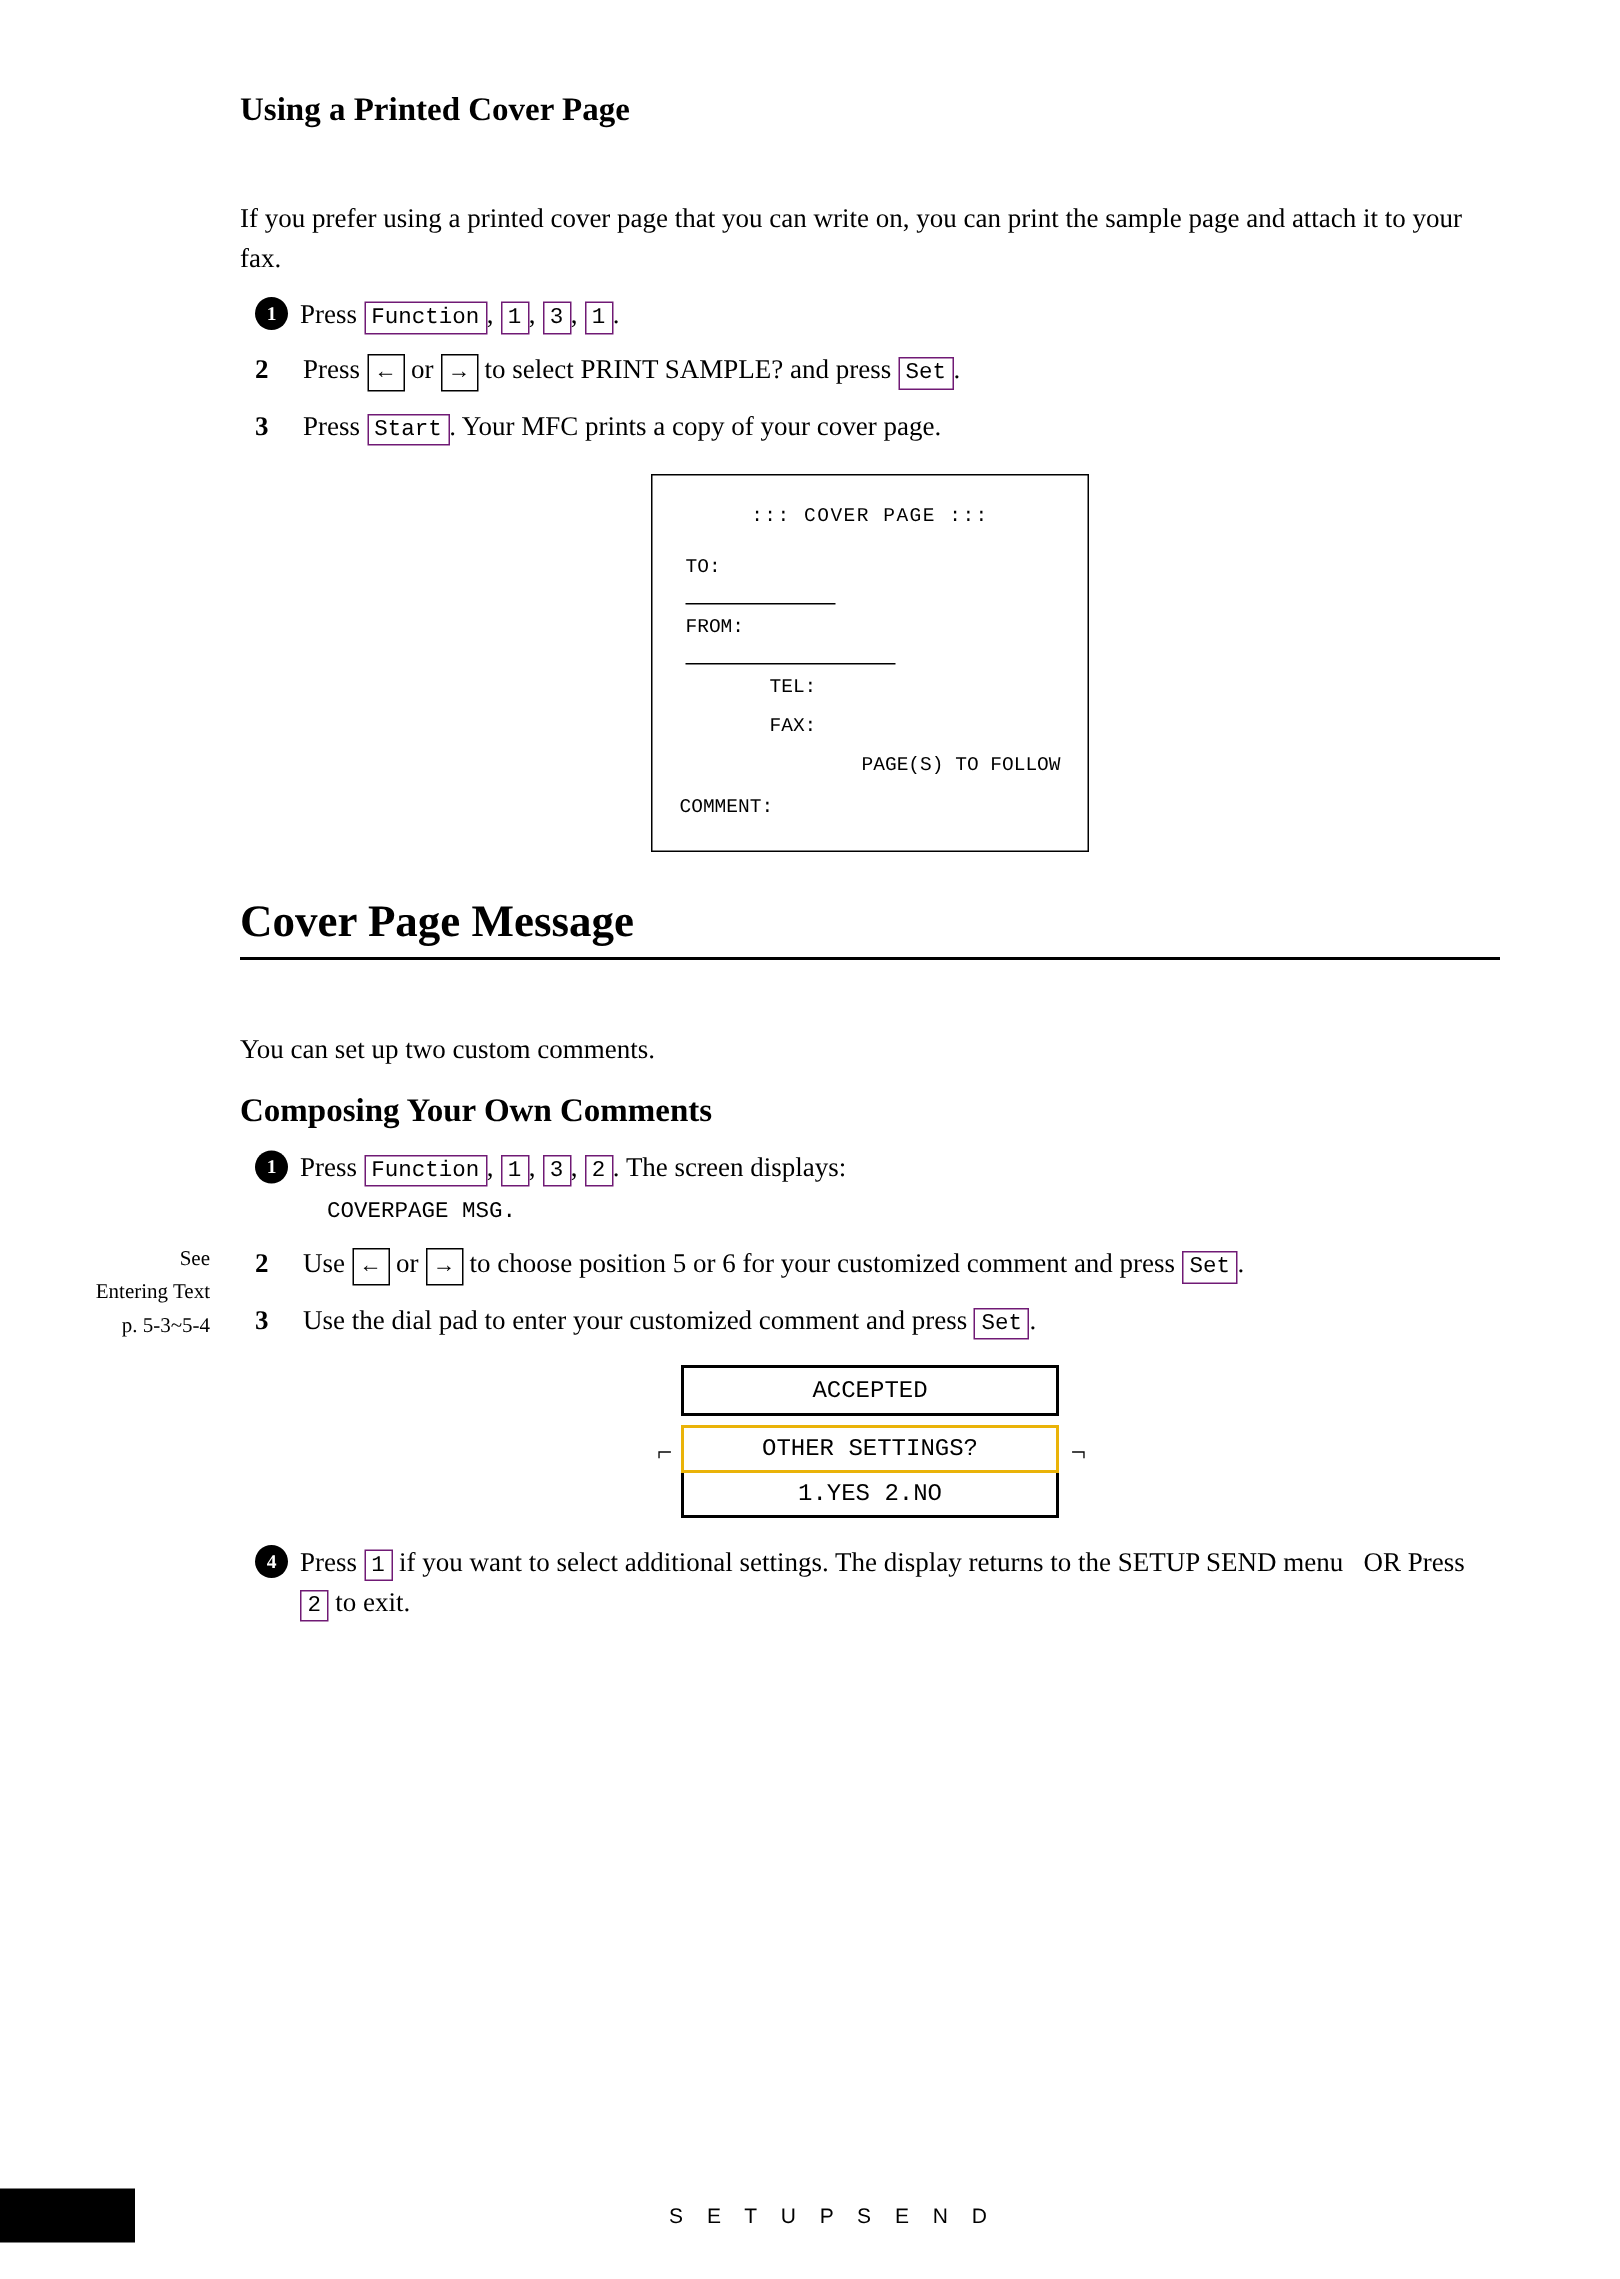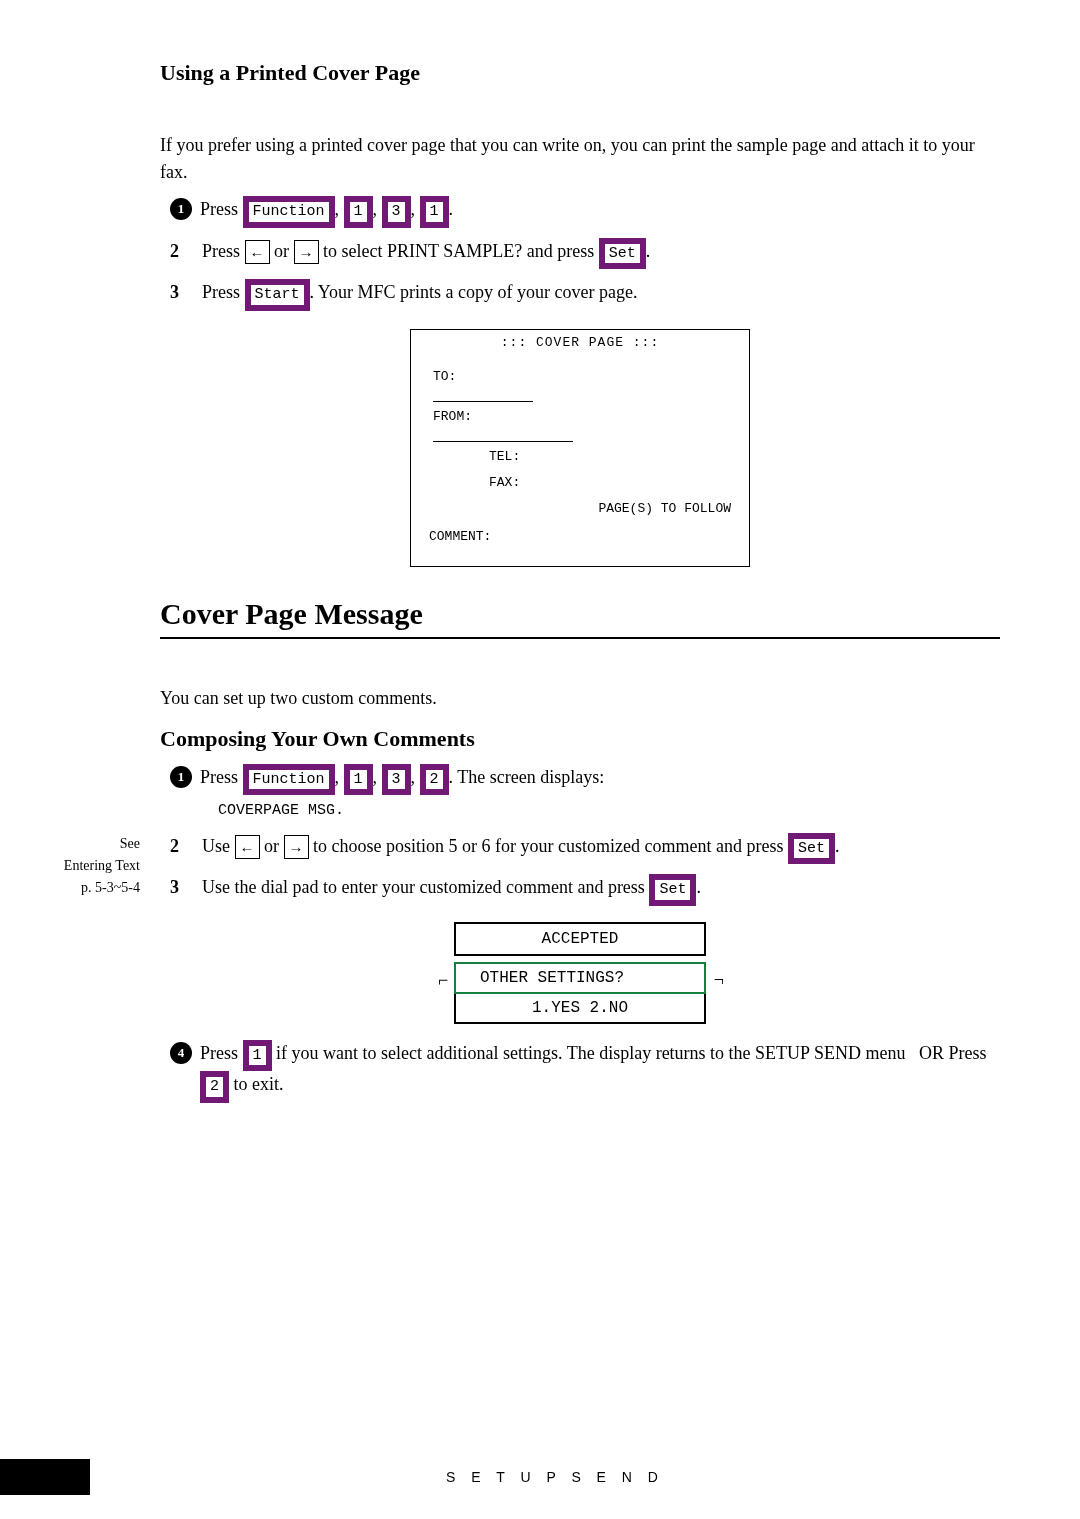--- a/index.html
+++ b/index.html
@@ -60,34 +60,34 @@
       font-size: 13px;
       font-weight: bold;
       min-width: 22px;
       margin-right: 8px;
       margin-top: 2px;
     }
 
     
     .kbd {
       display: inline-block;
-      border: 6px solid #701a75;
+      border: 1px solid #701a75;
       padding: 0px 4px;
       font-family: 'Courier New', Courier, monospace;
       font-size: 15px;
       background: #fff;
       line-height: 1.3;
     }
 
     
     .cover-page-box {
       border: 1px solid #000;
-      width: 340px;
+      width: 292px;
       margin: 18px auto 30px auto;
-      padding: 0 18px 14px 18px;
+      padding: 14px 18px 14px 18px;
       font-family: 'Courier New', Courier, monospace;
       font-size: 13px;
       line-height: 2;
     }
 
     .cover-page-box .title-row {
       text-align: center;
       margin-bottom: 8px;
       letter-spacing: 1px;
     }
@@ -179,26 +179,26 @@
       margin-bottom: 6px;
       width: 100%;
     }
 
     .lcd-curved-wrapper {
       position: relative;
       width: 100%;
     }
 
     .lcd-curved-inner {
-      border: 2px solid #15803d;
+      border: 2px solid #eab308;
       border-radius: 0;
       font-family: 'Courier New', Courier, monospace;
       font-size: 16px;
-      text-align: left;
-      padding: 5px 24px;
+      text-align: center;
+      padding: 5px 10px;
       margin-bottom: 0;
       position: relative;
     }
 
     .lcd-curved-row {
       font-family: 'Courier New', Courier, monospace;
       font-size: 16px;
       text-align: center;
       padding: 5px 10px;
       border-left: 2px solid #000;

